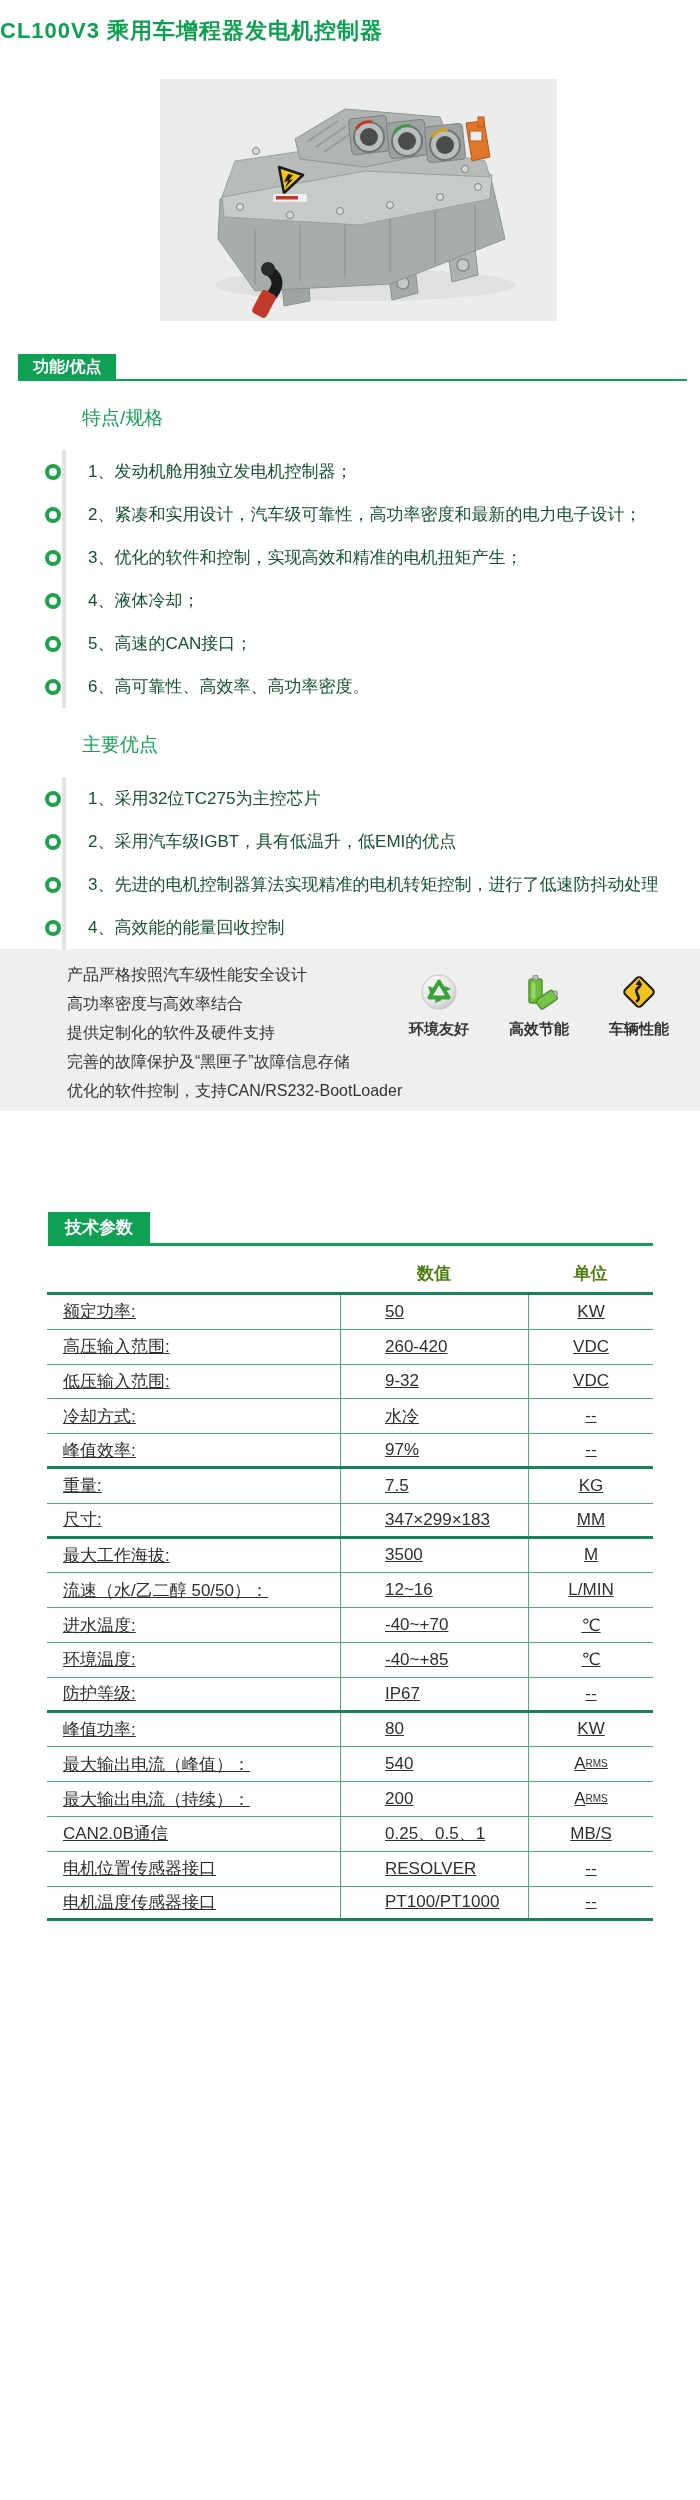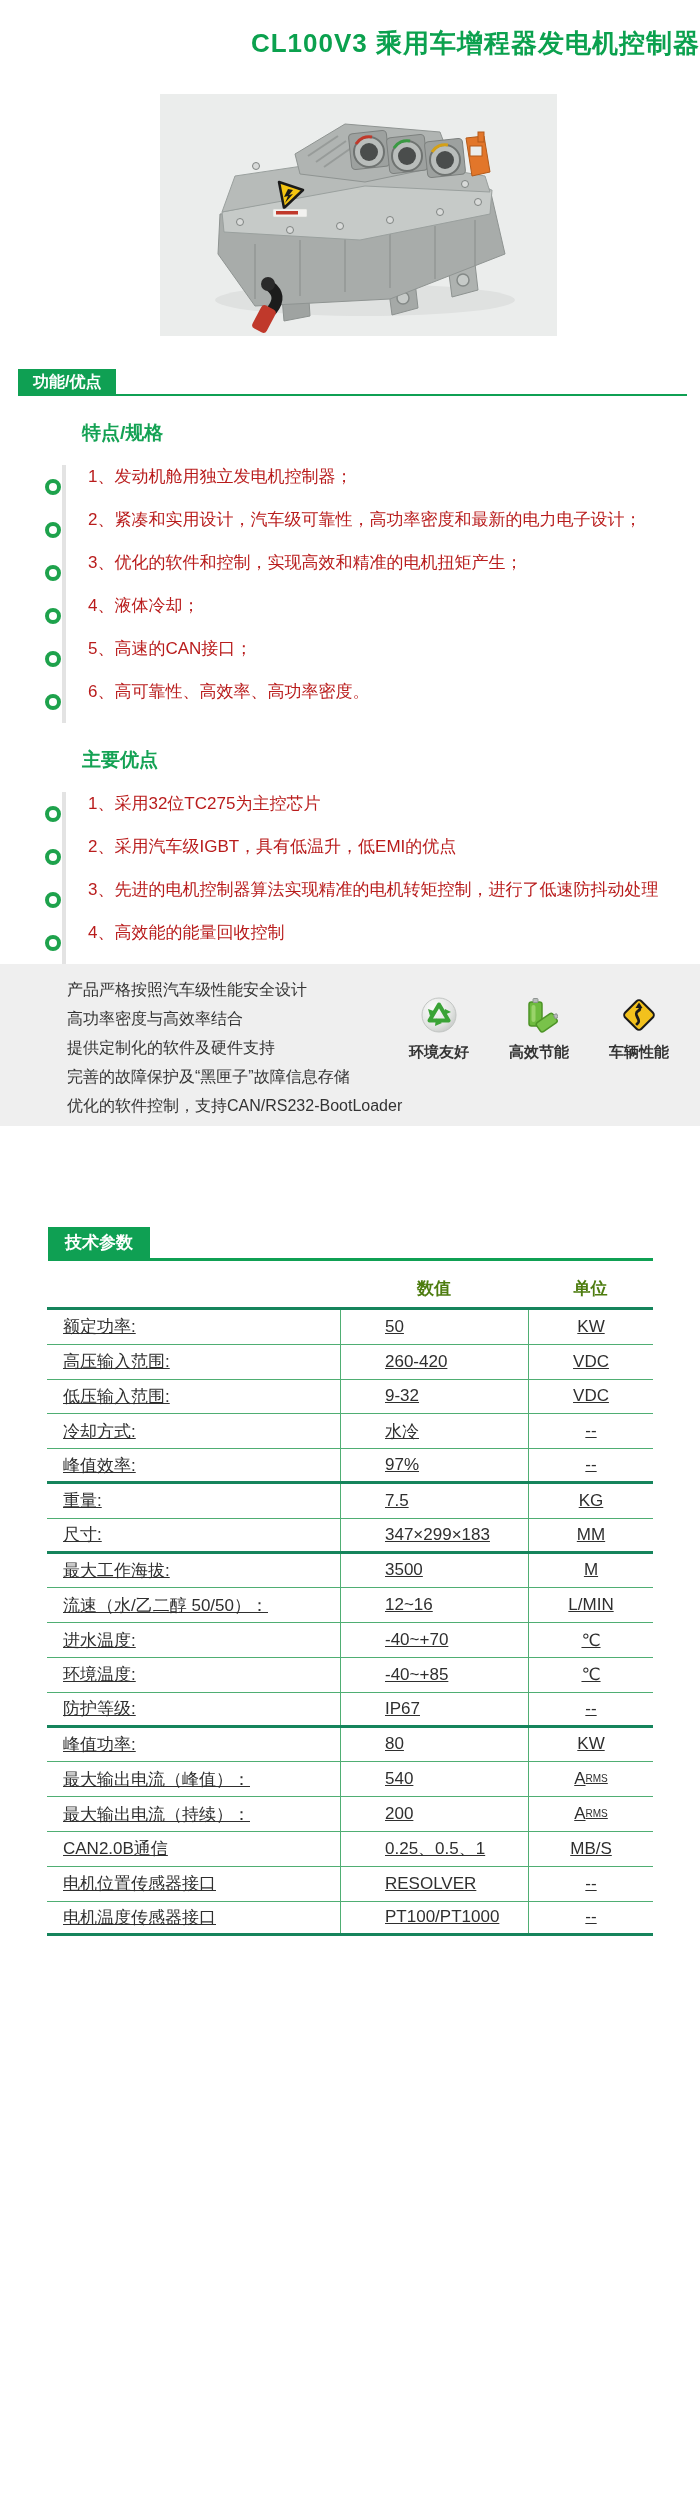--- a/index.html
+++ b/index.html
@@ -3,61 +3,61 @@
 <meta charset="utf-8">
 <style>
   html,body{margin:0;padding:0;}
   body{
     width:700px;height:2500px;background:#ffffff;position:relative;
     font-family:"Liberation Sans","DejaVu Sans",sans-serif;color:#333;
     overflow:hidden;
   }
   
   .page-title{
-    padding-top:26px;text-align:right;
-    font-size:26px;font-weight:bold;color:#0ba14e;letter-spacing:1px;
+    padding-top:16px;text-align:left;
+    font-size:22px;font-weight:bold;color:#0ba14e;letter-spacing:1px;
   }
   
   .product-figure{
     width:397px;height:242px;margin:33px 0 0 160px;background:#ebedec;
   }
   .product-figure svg{display:block;}
   
   .section-header{
     margin:33px 13px 0 18px;border-bottom:2px solid #0fa053;line-height:0;
   }
   .section-badge{
     display:inline-block;background:#0fa053;color:#fff;
     font-size:16px;font-weight:bold;line-height:19px;padding:3px 15px;
   }
   
   .group-heading{
-    margin:24px 0 0 82px;font-size:19px;font-weight:700;color:#14a254;
+    margin:24px 0 0 82px;font-size:19px;font-weight:400;color:#14a254;
   }
   .timeline{
     list-style:none;margin:19px 0 0 62px;padding:0;
     border-left:4px solid #e3e3e3;
   }
   .timeline li{
-    position:relative;height:43px;display:flex;
-    padding-left:22px;font-size:17px;color:#b91c1c;white-space:nowrap;
+    position:relative;height:43px;display:flex;align-items:center;
+    padding-left:22px;font-size:17px;color:#14532d;white-space:nowrap;
   }
   .bullet-ring{
     position:absolute;left:-21px;top:50%;margin-top:-8px;
     width:8px;height:8px;border:4px solid #1ea24c;border-radius:50%;
     background:#fff;box-sizing:content-box;
   }
   
   .highlights{
     position:relative;width:700px;height:162px;background:#efefef;
     margin-top:0;box-sizing:border-box;padding:11px 0 0 67px;
   }
   .highlights .hl-line{font-size:16px;line-height:29px;color:#333;white-space:nowrap;}
   .eco-badges{
-    position:absolute;top:32px;right:28px;display:flex;gap:34px;
+    position:absolute;top:24px;right:28px;display:flex;gap:34px;
   }
   .eco-badge{width:66px;text-align:center;}
   .eco-badge .eco-label{margin-top:5px;font-size:15px;font-weight:bold;color:#333;white-space:nowrap;}
   
   .tech-header{
     margin:101px 47px 0 48px;border-bottom:3px solid #0fa053;line-height:0;
   }
   .tech-badge{
     display:inline-block;background:#0fa053;color:#fff;
     font-size:17px;font-weight:bold;line-height:23px;padding:4px 17px;

